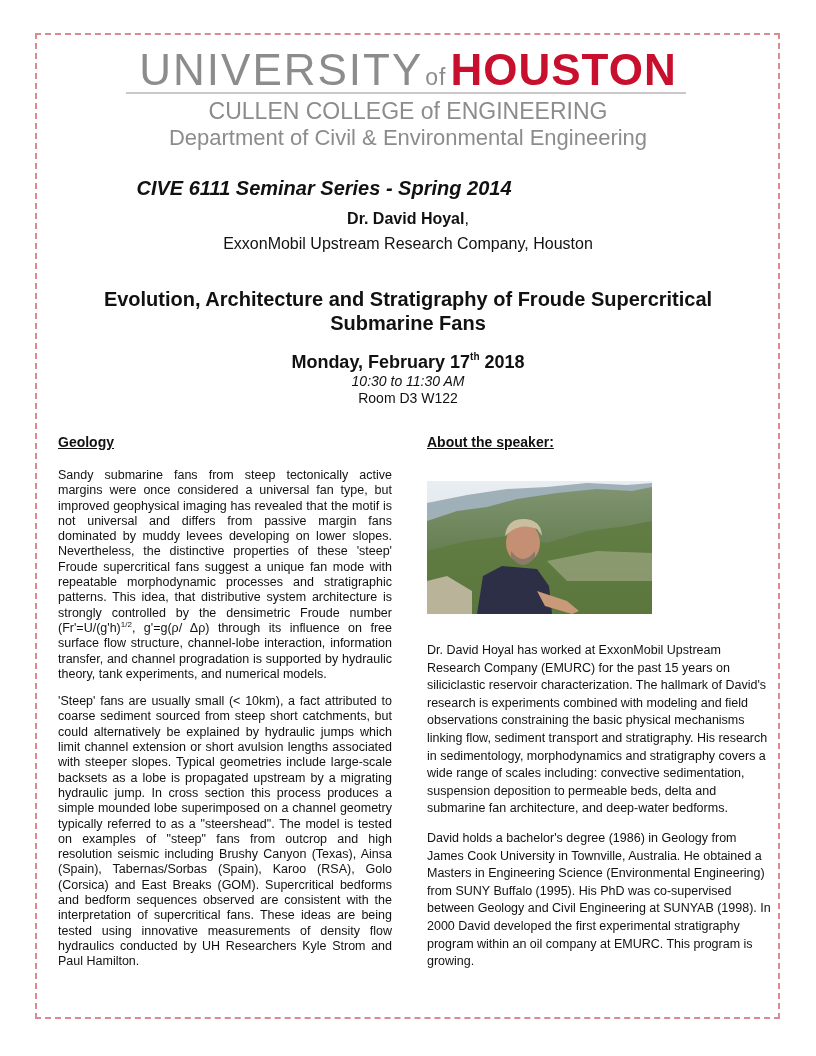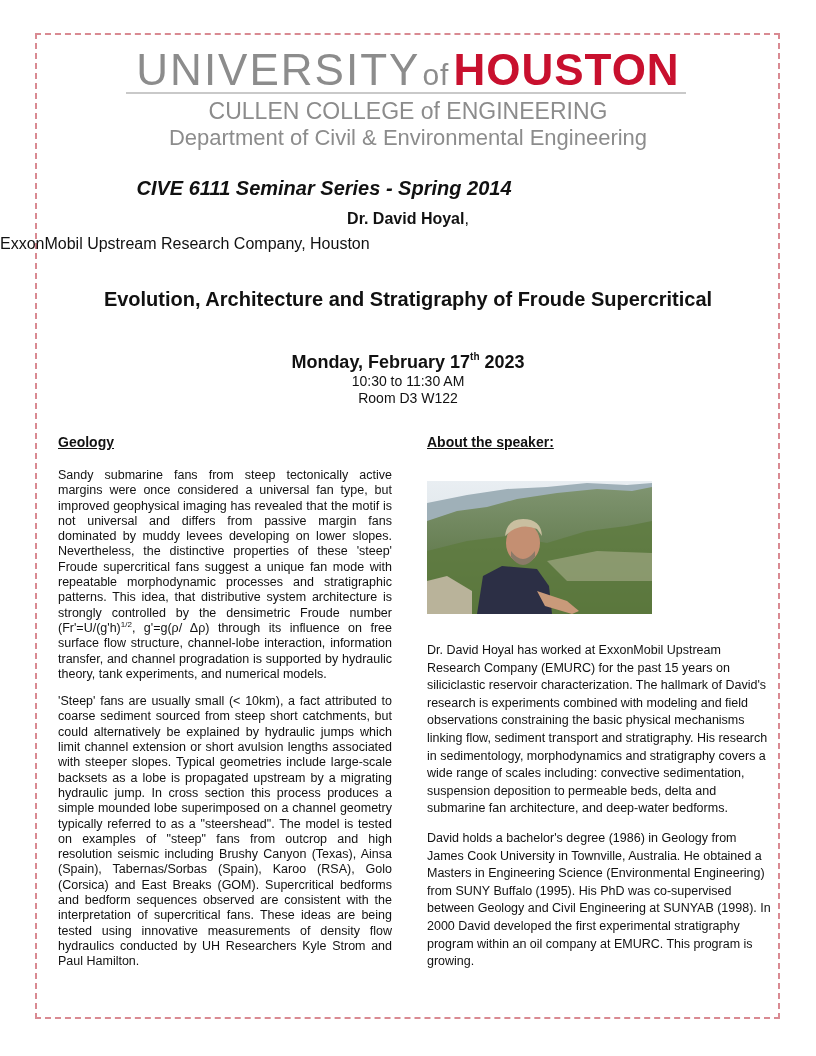--- a/index.html
+++ b/index.html
@@ -3,36 +3,36 @@
 <meta charset="utf-8">
 <style>
   html, body { margin: 0; padding: 0; background: #ffffff; }
   body { width: 816px; height: 1056px; position: relative; overflow: hidden;
          font-family: "Liberation Sans", sans-serif; color: #111; }
   .frame { position: absolute; left: 35px; top: 33px; width: 745px; height: 986px;
            border: 2px dashed #d98a92; box-sizing: border-box; }
   .logo { position: absolute; left: 0; width: 816px; text-align: center; }
   .logo-uni { top: 46px; font-size: 44px; line-height: 48px; letter-spacing: 1px; white-space: nowrap; }
   .logo-uni .uni { color: #8c8c8c; font-weight: normal; letter-spacing: 2px; }
-  .logo-uni .of { color: #8c8c8c; font-size: 30px; margin: 0 4px 0 2px; }
+  .logo-uni .of { color: #8c8c8c; font-size: 23px; margin: 0 4px 0 2px; }
   .logo-uni .hou { color: #c8102e; font-weight: bold; letter-spacing: 1px; }
   .logo-rule { position: absolute; left: 126px; top: 92px; width: 560px; height: 2px; background: #c9c9c9; }
   .logo-college { top: 98px; font-size: 23px; line-height: 26px; color: #8c8c8c; }
   .logo-dept { top: 125px; font-size: 22px; line-height: 26px; color: #8c8c8c; }
   .series { position: absolute; top: 176px; width: 648px; text-align: center; font-size: 20px;
             font-weight: bold; font-style: italic; line-height: 24px; }
   .speaker { position: absolute; top: 209px; width: 816px; text-align: center; font-size: 16px; line-height: 20px; }
   .speaker b { font-weight: bold; }
-  .affil { position: absolute; top: 234px; width: 816px; font-size: 16px; line-height: 20px; }
+  .affil { position: absolute; top: 234px; width: 816px; text-align: center; font-size: 16px; line-height: 20px; }
   .talk { position: absolute; top: 287px; width: 816px; text-align: center; font-size: 20px; font-weight: bold;
           line-height: 24px; }
   .date { position: absolute; top: 351px; width: 816px; text-align: center; font-size: 18px; font-weight: bold; line-height: 22px; }
   .date sup { font-size: 10px; vertical-align: 8px; line-height: 0; }
   .time, .room { position: absolute; width: 816px; text-align: center; font-size: 14px; line-height: 17px; }
-  .time { top: 373px; }
+  .time { top: 373px; font-style: italic; }
   .room { top: 390px; }
   .col-left { position: absolute; left: 58px; top: 434px; width: 334px; font-size: 12.5px; line-height: 15.3px; text-align: justify; }
   .col-right { position: absolute; left: 427px; top: 434px; width: 345px; font-size: 12.5px; line-height: 17.6px; }
   .heading { font-size: 14px; font-weight: bold; text-decoration: underline; margin: 0 0 17px 0; line-height: 17px; text-align: left; }
   .col-left p { margin: 0 0 12px 0; }
   .col-right p { margin: 0 0 12px 0; }
   .col-left sup { font-size: 8px; vertical-align: 5px; line-height: 0; }
   .photo { width: 225px; height: 133px; margin: 30px 0 28px 0; position: relative; overflow: hidden; }
 </style>
 </head>
@@ -44,23 +44,24 @@
 <div class="logo-rule"></div>
 <div class="logo logo-college">CULLEN COLLEGE of ENGINEERING</div>
 <div class="logo logo-dept">Department of Civil &amp; Environmental Engineering</div>
 
 <div class="series">CIVE 6111 Seminar Series - Spring 2014</div>
 <div class="speaker"><b>Dr. David Hoyal</b><span>,</span></div>
 <div class="affil">ExxonMobil Upstream Research Company, Houston</div>
 
 <div class="talk">
   <div>Evolution, Architecture and Stratigraphy of Froude Supercritical</div>
+  <div>Submarine Fans</div>
 </div>
 
-<div class="date"><span>Monday, February 17</span><sup>th</sup><span> 2023</span></div>
+<div class="date"><span>Monday, February 17</span><sup>th</sup><span> 2018</span></div>
 <div class="time">10:30 to 11:30 AM</div>
 <div class="room">Room D3 W122</div>
 
 <div class="col-left">
   <div class="heading">Geology</div>
   <p><span>Sandy submarine fans from steep tectonically active margins were once considered a universal fan type, but improved geophysical imaging has revealed that the motif is not universal and differs from passive margin fans dominated by muddy levees developing on lower slopes.  Nevertheless, the distinctive properties of these 'steep' Froude supercritical fans suggest a unique fan mode with repeatable morphodynamic processes and stratigraphic patterns. This idea, that distributive system architecture is strongly controlled by the densimetric Froude number (Fr'=U/(g'h)</span><sup>1/2</sup><span>, g'=g(ρ/ Δρ) through its influence on free surface flow structure, channel-lobe interaction, information transfer, and channel progradation is supported by hydraulic theory, tank experiments, and numerical models.</span></p>
   <p>'Steep' fans are usually small (&lt; 10km), a fact attributed to coarse sediment sourced from steep short catchments, but could alternatively be explained by hydraulic jumps which limit channel extension or short avulsion lengths associated with steeper slopes.  Typical geometries include large-scale backsets as a lobe is propagated upstream by a migrating hydraulic jump.  In cross section this process produces a simple mounded lobe superimposed on a channel geometry typically referred to as a "steershead".  The model is tested on examples of "steep" fans from outcrop and high resolution seismic including Brushy Canyon (Texas), Ainsa (Spain), Tabernas/Sorbas (Spain), Karoo (RSA), Golo (Corsica) and East Breaks (GOM).  Supercritical bedforms and bedform sequences observed are consistent with the interpretation of supercritical fans. These ideas are being tested using innovative measurements of density flow hydraulics conducted by UH Researchers Kyle Strom and Paul Hamilton.</p>
 </div>
 
 <div class="col-right">

